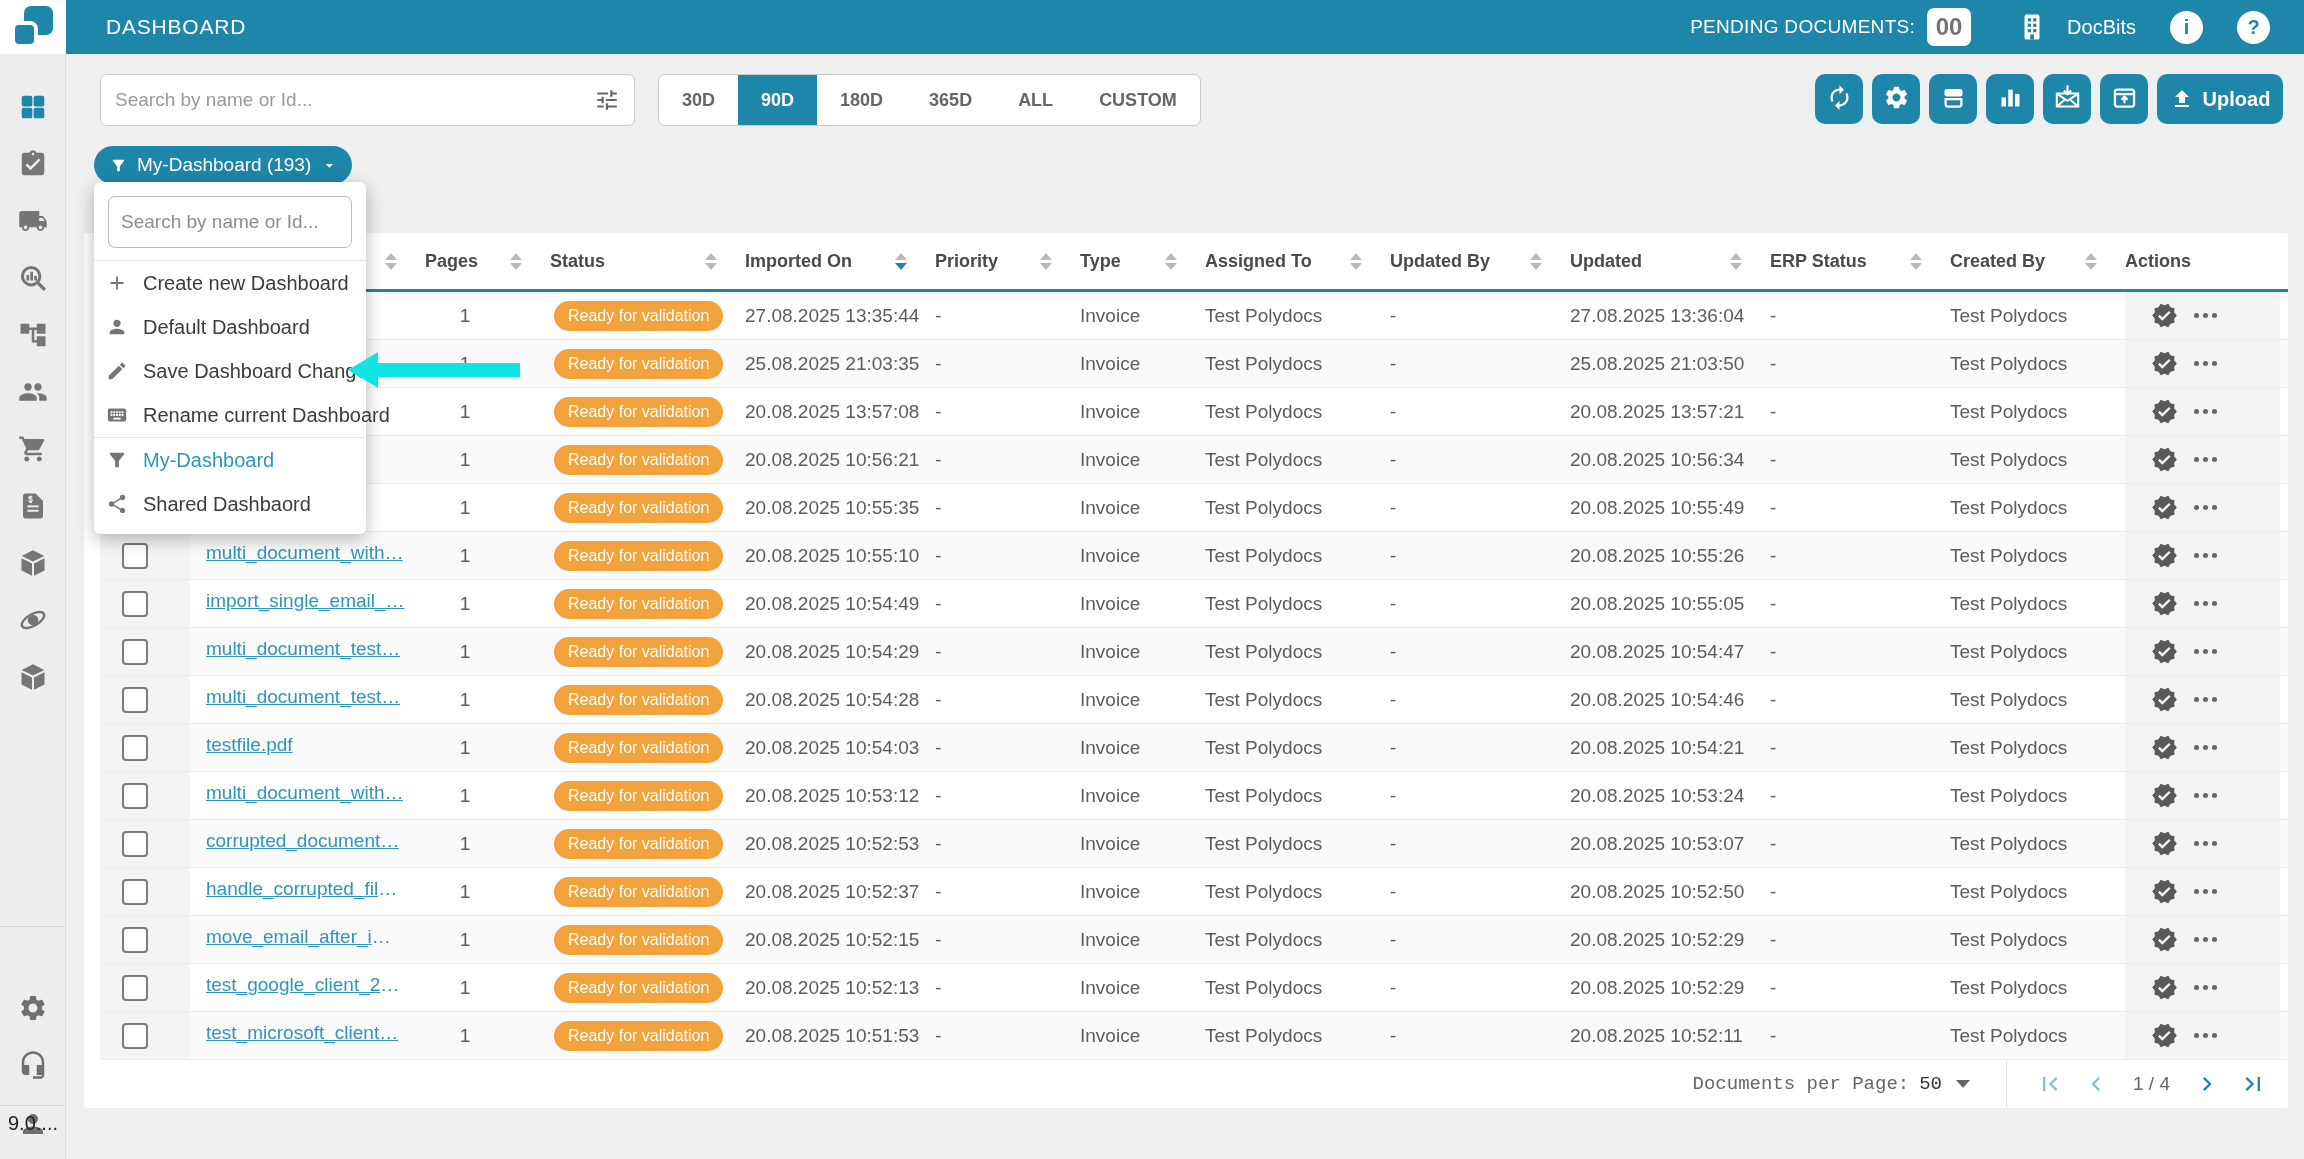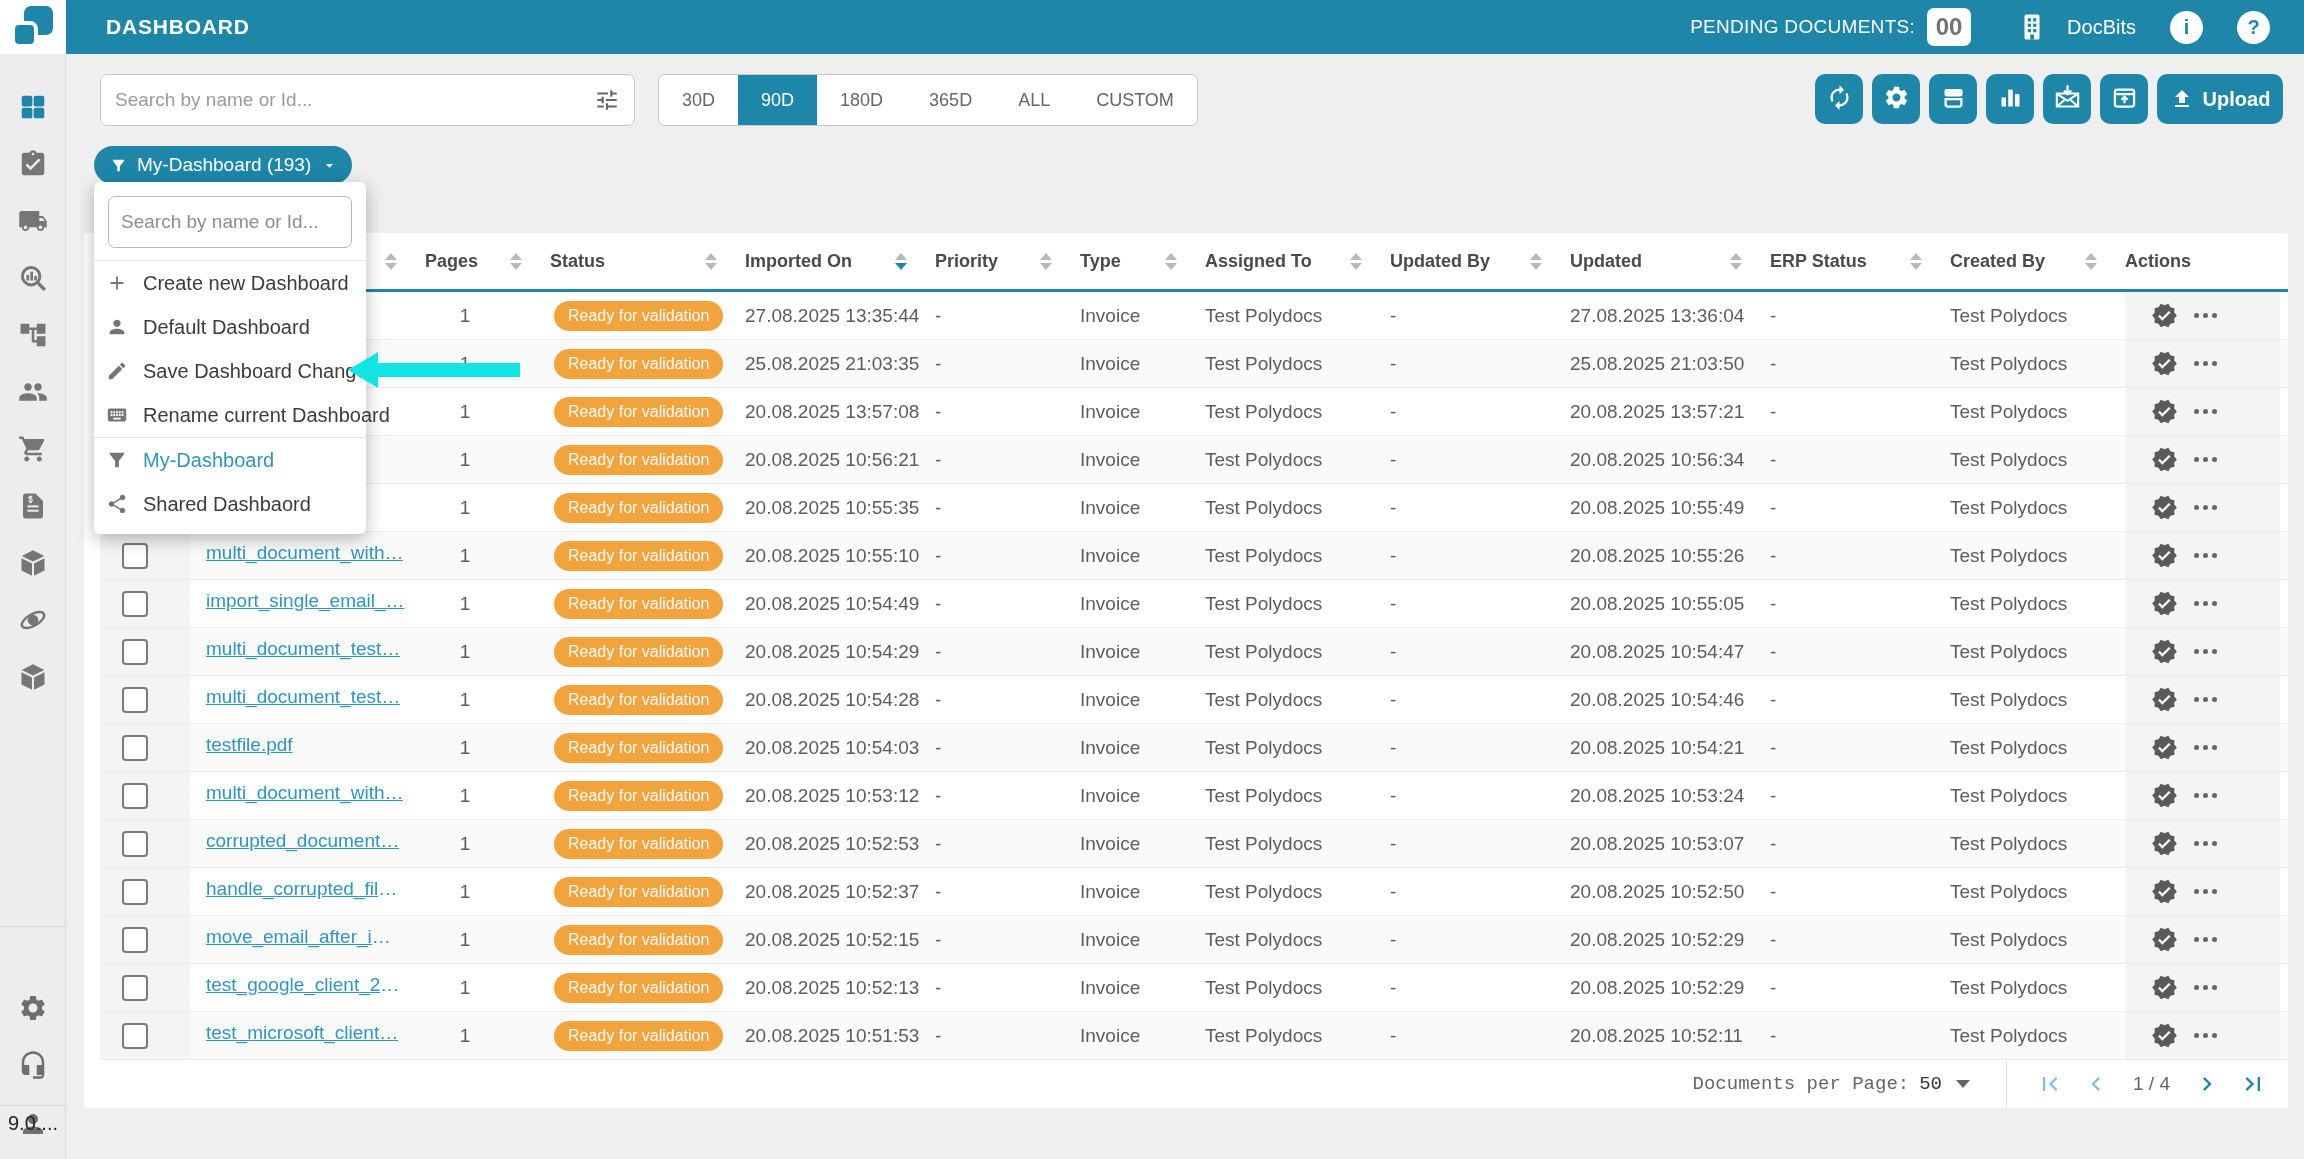--- a/index.html
+++ b/index.html
@@ -2,21 +2,21 @@
 <html><head>
 <meta charset="utf-8">
 <style>
   * { margin:0; padding:0; box-sizing:border-box; }
   html,body { width:2304px; height:1159px; overflow:hidden; }
   body { font-family:"Liberation Sans","DejaVu Sans",sans-serif; background:#efefef; position:relative; color:#5c5c5c; }
 
   
   .topbar { position:absolute; left:0; top:0; width:2304px; height:54px; background:#1e87a9; display:flex; align-items:center; z-index:20; }
   .logo-box { width:66px; height:54px; background:#fff; display:flex; align-items:center; justify-content:center; flex:0 0 66px; }
-  .app-title { color:#fff; font-size:21px; font-weight:bold; letter-spacing:.8px; margin-left:40px; }
+  .app-title { color:#fff; font-size:21px; font-weight:normal; letter-spacing:.8px; margin-left:40px; }
   .topbar-right { margin-left:auto; display:flex; align-items:center; padding-right:34px; gap:0; }
   .pending-label { color:#fff; font-size:19px; letter-spacing:.3px; }
   .pending-badge { margin-left:12px; background:#fff; border-radius:7px; min-width:44px; height:38px; display:flex; align-items:center; justify-content:center; color:#737373; font-weight:bold; font-size:24px; padding:0 6px; }
   .brand-wrap { display:flex; align-items:center; margin-left:46px; gap:20px; color:#fff; font-size:20px; }
   .circle-btn { margin-left:34px; width:33px; height:33px; border-radius:50%; background:#fff; color:#1e87a9; display:flex; align-items:center; justify-content:center; font-weight:bold; font-size:20px; cursor:pointer; }
 
   
   .sidebar { position:absolute; left:0; top:54px; width:66px; height:1105px; background:#ededed; border-right:1px solid #dcdcdc; z-index:10; }
   .side-icons { display:flex; flex-direction:column; align-items:center; padding-top:38px; gap:27px; }
   .side-ic { width:30px; height:30px; color:#767676; cursor:pointer; }
@@ -28,21 +28,21 @@
   .version-text { position:absolute; left:8px; top:1112px; font-size:20px; color:#222; z-index:11; }
 
   
   .search-box { position:absolute; left:100px; top:74px; width:535px; height:52px; background:#fff; border:1px solid #c9c9c9; border-radius:7px; display:flex; align-items:center; padding:0 14px; z-index:5; }
   .search-box input { flex:1; border:none; outline:none; font-size:19px; color:#444; font-family:inherit; background:transparent; }
   .search-box input::placeholder { color:#9a9a9a; }
   .tune-ic { width:26px; height:26px; color:#666; cursor:pointer; }
   .tune-ic svg { width:26px; height:26px; }
 
   .range-group { position:absolute; left:658px; top:74px; height:52px; background:#fff; border:1px solid #c9c9c9; border-radius:7px; display:flex; overflow:hidden; z-index:5; }
-  .range-btn { display:flex; align-items:center; justify-content:center; padding:0 23px; font-size:18px; font-weight:normal; color:#666; cursor:pointer; }
+  .range-btn { display:flex; align-items:center; justify-content:center; padding:0 23px; font-size:18px; font-weight:bold; color:#666; cursor:pointer; }
   .range-btn.active { background:#1e87a9; color:#fff; }
 
   .toolbar { position:absolute; top:74px; left:1815px; display:flex; gap:9px; z-index:5; }
   .tool-btn { width:48px; height:50px; border-radius:10px; background:#1e87a9; color:#fff; display:flex; align-items:center; justify-content:center; cursor:pointer; }
   .tool-btn svg { width:27px; height:27px; }
   .upload-btn { width:126px; height:50px; border-radius:10px; background:#1e87a9; color:#fff; display:flex; align-items:center; justify-content:center; gap:9px; font-size:20px; font-weight:bold; cursor:pointer; }
   .upload-btn svg { width:24px; height:24px; }
 
   
   .dash-pill { position:absolute; left:94px; top:146px; height:38px; background:#1e87a9; border-radius:19px; color:#fff; display:flex; align-items:center; padding:0 14px 0 16px; gap:10px; font-size:19px; cursor:pointer; z-index:30; }

